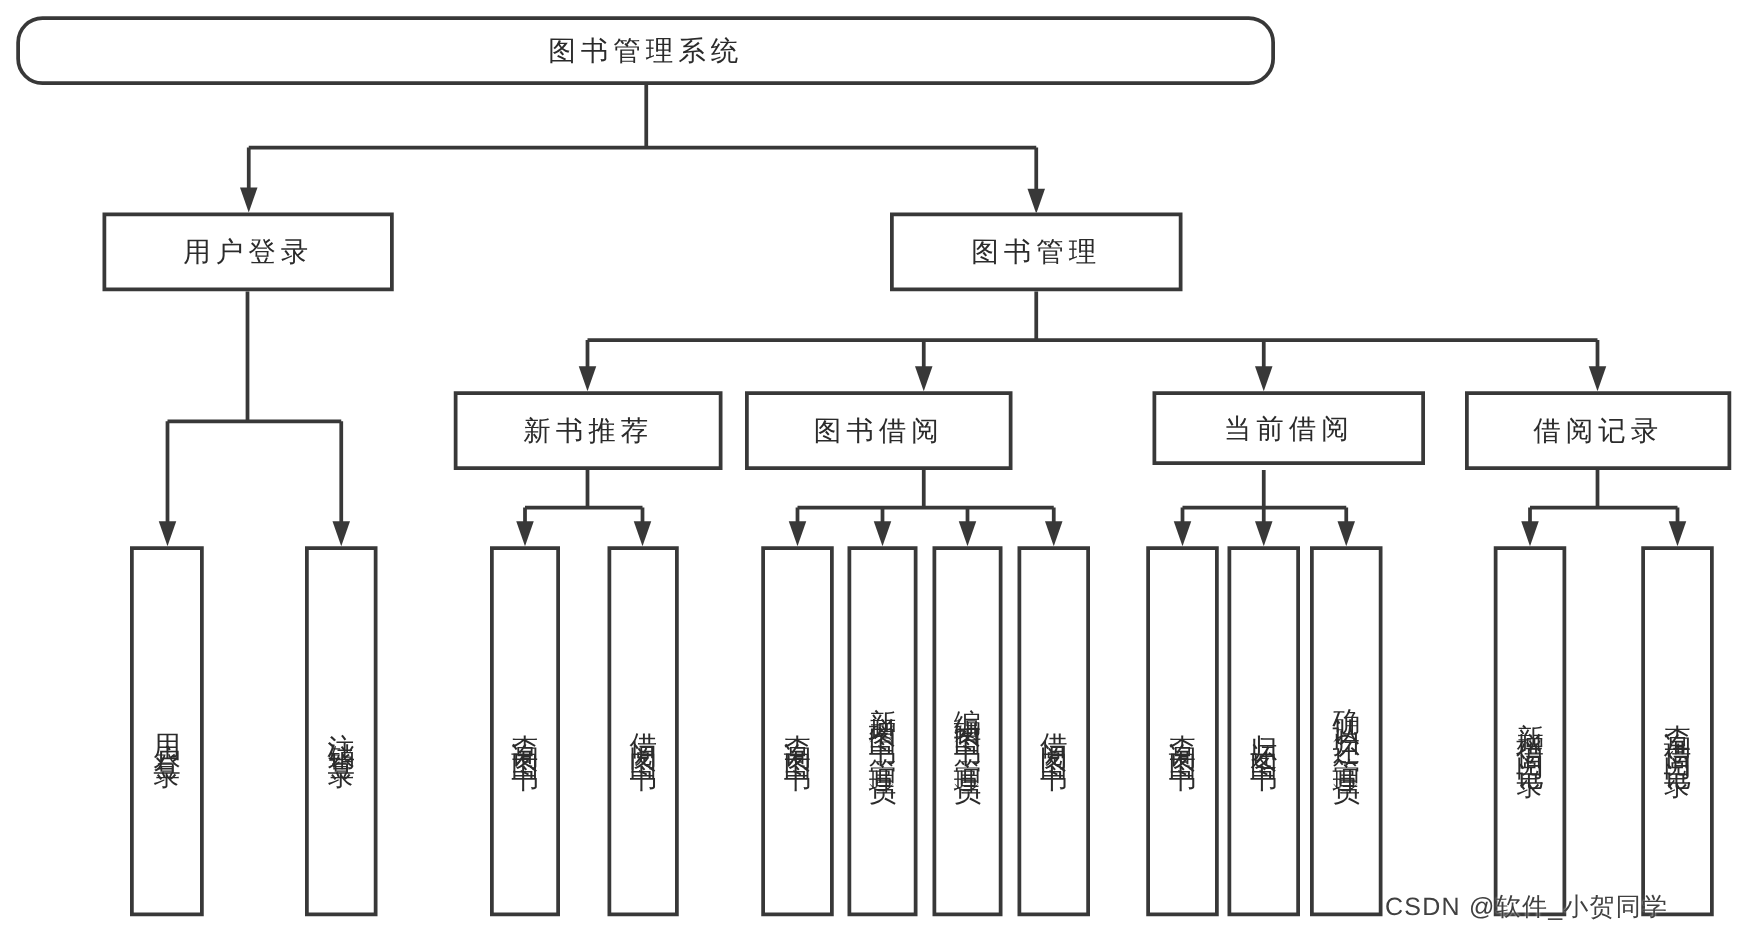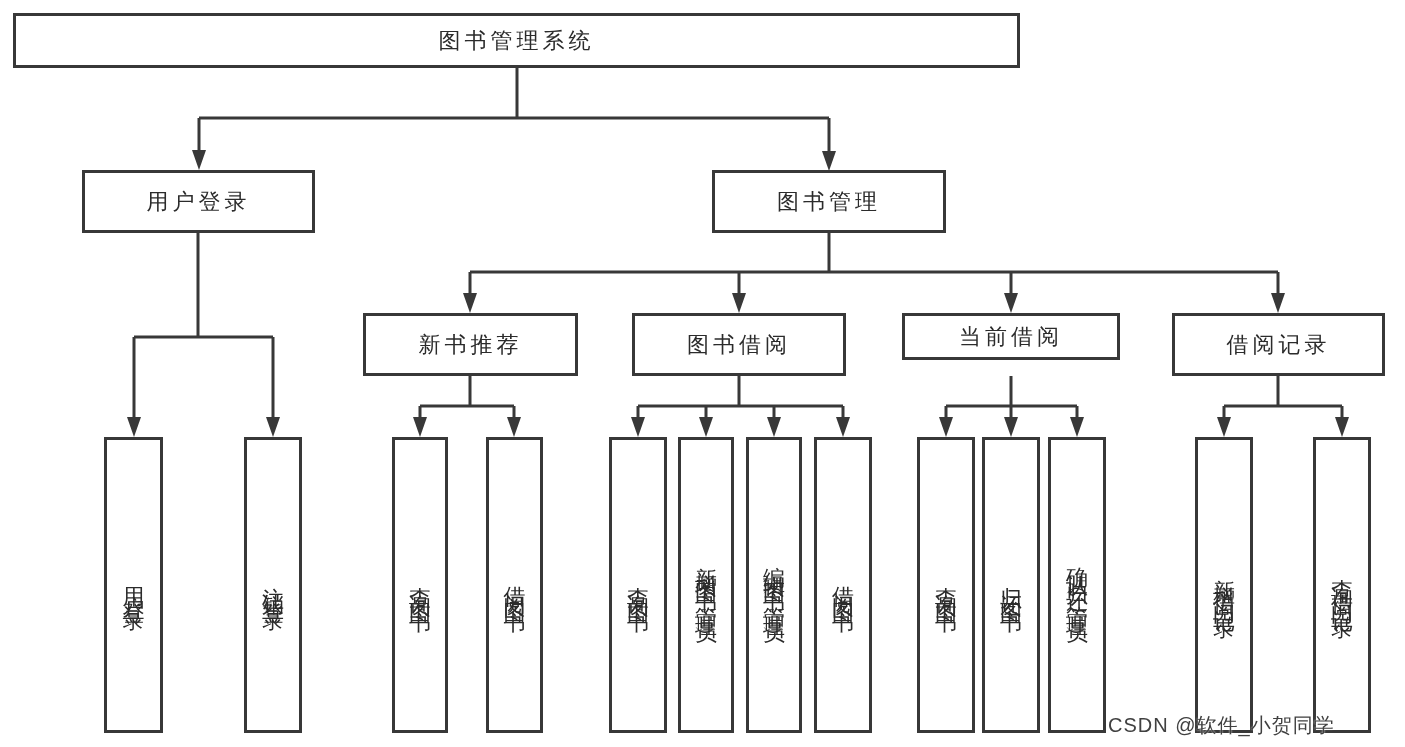--- a/index.html
+++ b/index.html
@@ -96,38 +96,38 @@
       <polygon points="767,417 781,417 774,437"></polygon>
       <polygon points="836,417 850,417 843,437"></polygon>
       <polygon points="939,417 953,417 946,437"></polygon>
       <polygon points="1004,417 1018,417 1011,437"></polygon>
       <polygon points="1070,417 1084,417 1077,437"></polygon>
       <polygon points="1217,417 1231,417 1224,437"></polygon>
       <polygon points="1335,417 1349,417 1342,437"></polygon>
     </g>
   </svg>
 
-  <div class="node h-box" style="left:13px; top:13px; width:1007px; height:55px;">
+  <div class="node h-box" style="left:13px; top:13px; width:1007px; height:55px;border-radius:21px;">
     <span>图书管理系统</span>
   </div>
 
   <div class="node h-box" style="left:82px; top:170px; width:233px; height:63px;">
     <span>用户登录</span>
   </div>
   <div class="node h-box" style="left:363px; top:313px; width:215px; height:63px;">
     <span>新书推荐</span>
   </div>
 
   <div class="node h-box" style="left:712px; top:170px; width:234px; height:63px;">
     <span>图书管理</span>
   </div>
-  <div class="node h-box" style="left:632px; top:313px; width:214px; height:63px;align-items:center;">
+  <div class="node h-box" style="left:596px; top:313px; width:214px; height:63px;align-items:center;">
     <span>图书借阅</span>
   </div>
-  <div class="node h-box" style="left:902px; top:313px; width:218px; height:47px;">
+  <div class="node h-box" style="left:922px; top:313px; width:218px; height:59px;">
     <span>当前借阅</span>
   </div>
   <div class="node h-box" style="left:1172px; top:313px; width:213px; height:63px;">
     <span>借阅记录</span>
   </div>
 
   <div class="node v-box" style="left:104px; top:437px; width:59px; height:296px;">
     <span>用户登录</span>
   </div>
   <div class="node v-box" style="left:244px; top:437px; width:58px; height:296px;">

